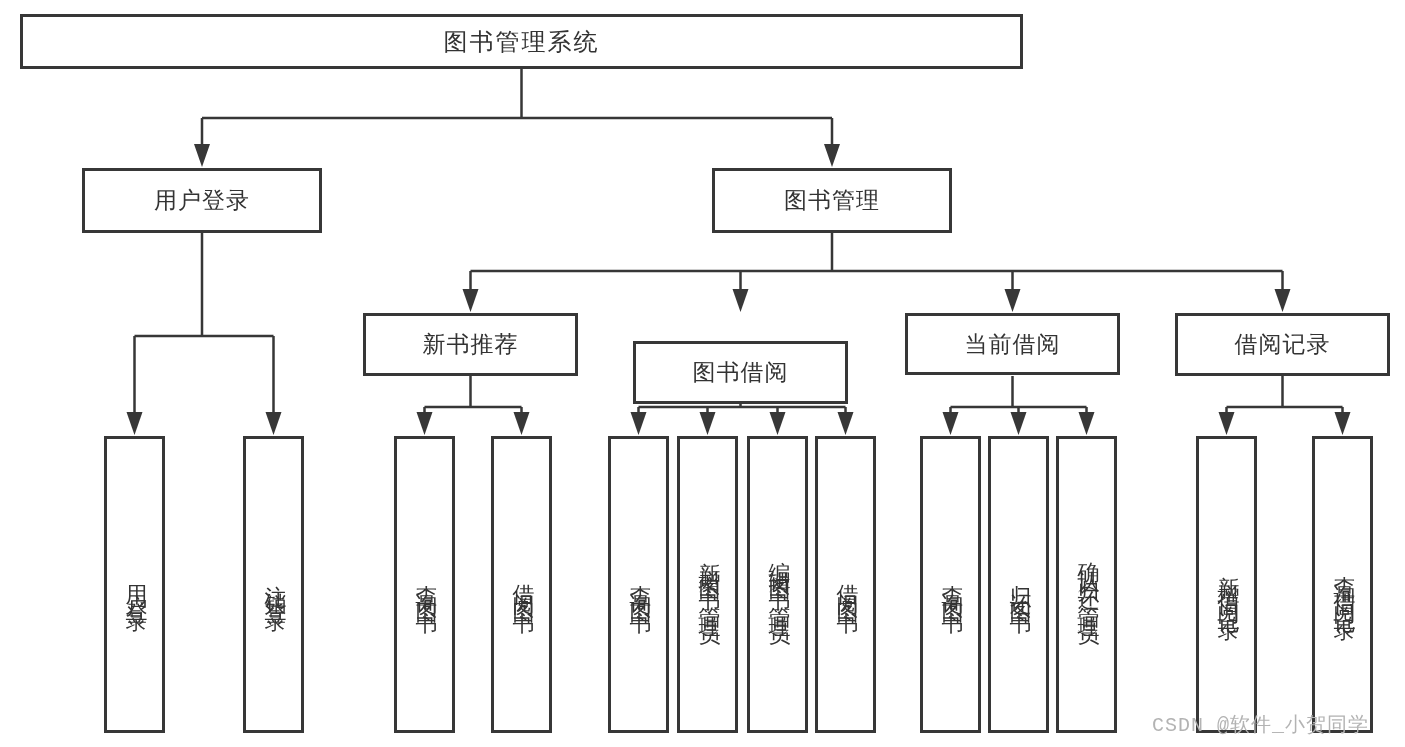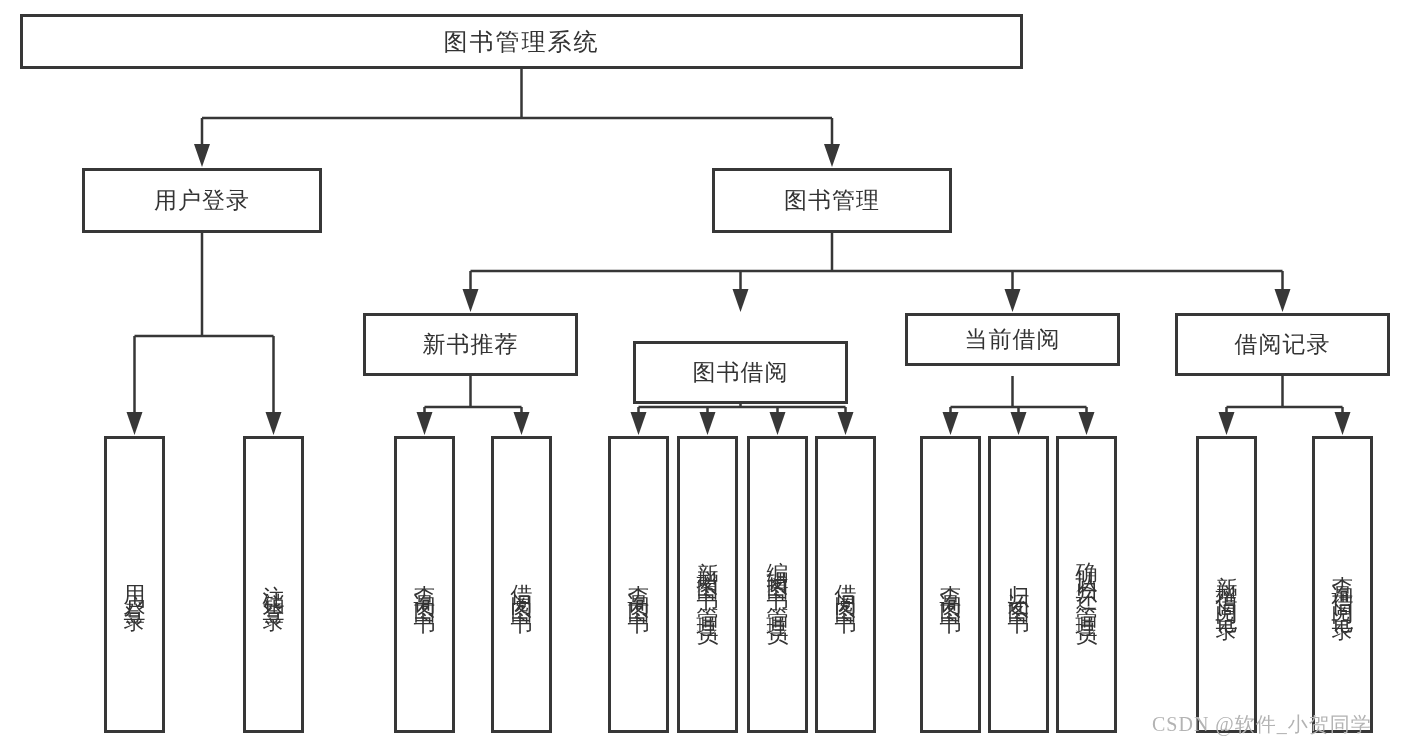--- a/index.html
+++ b/index.html
@@ -5,21 +5,21 @@
   html, body {
     margin: 0;
     padding: 0;
     background: #ffffff;
   }
   .canvas {
     position: relative;
     width: 1405px;
     height: 747px;
     background: #ffffff;
-    font-family: Liberation Serif, serif;
+    font-family: Liberation Mono, monospace;
     color: #333333;
     overflow: hidden;
   }
   .connectors {
     position: absolute;
     left: 0;
     top: 0;
     width: 1405px;
     height: 747px;
   }
@@ -113,21 +113,21 @@
   <div class="node h-node" style="left:712px; top:168px; width:240px; height:65px;">
     <span>图书管理</span>
   </div>
 
   <div class="node h-node" style="left:363px; top:313px; width:215px; height:63px;">
     <span>新书推荐</span>
   </div>
   <div class="node h-node" style="left:633px; top:313px; width:215px; height:63px;margin-top:28px;">
     <span>图书借阅</span>
   </div>
-  <div class="node h-node" style="left:905px; top:313px; width:215px; height:53px;">
+  <div class="node h-node" style="left:905px; top:313px; width:215px; height:62px;">
     <span>当前借阅</span>
   </div>
   <div class="node h-node" style="left:1175px; top:313px; width:215px; height:63px;">
     <span>借阅记录</span>
   </div>
 
   <div class="node v-node" style="left:104px; top:436px; width:61px; height:297px;">
     <span class="v-text">用户登录</span>
   </div>
   <div class="node v-node" style="left:243px; top:436px; width:61px; height:297px;">

